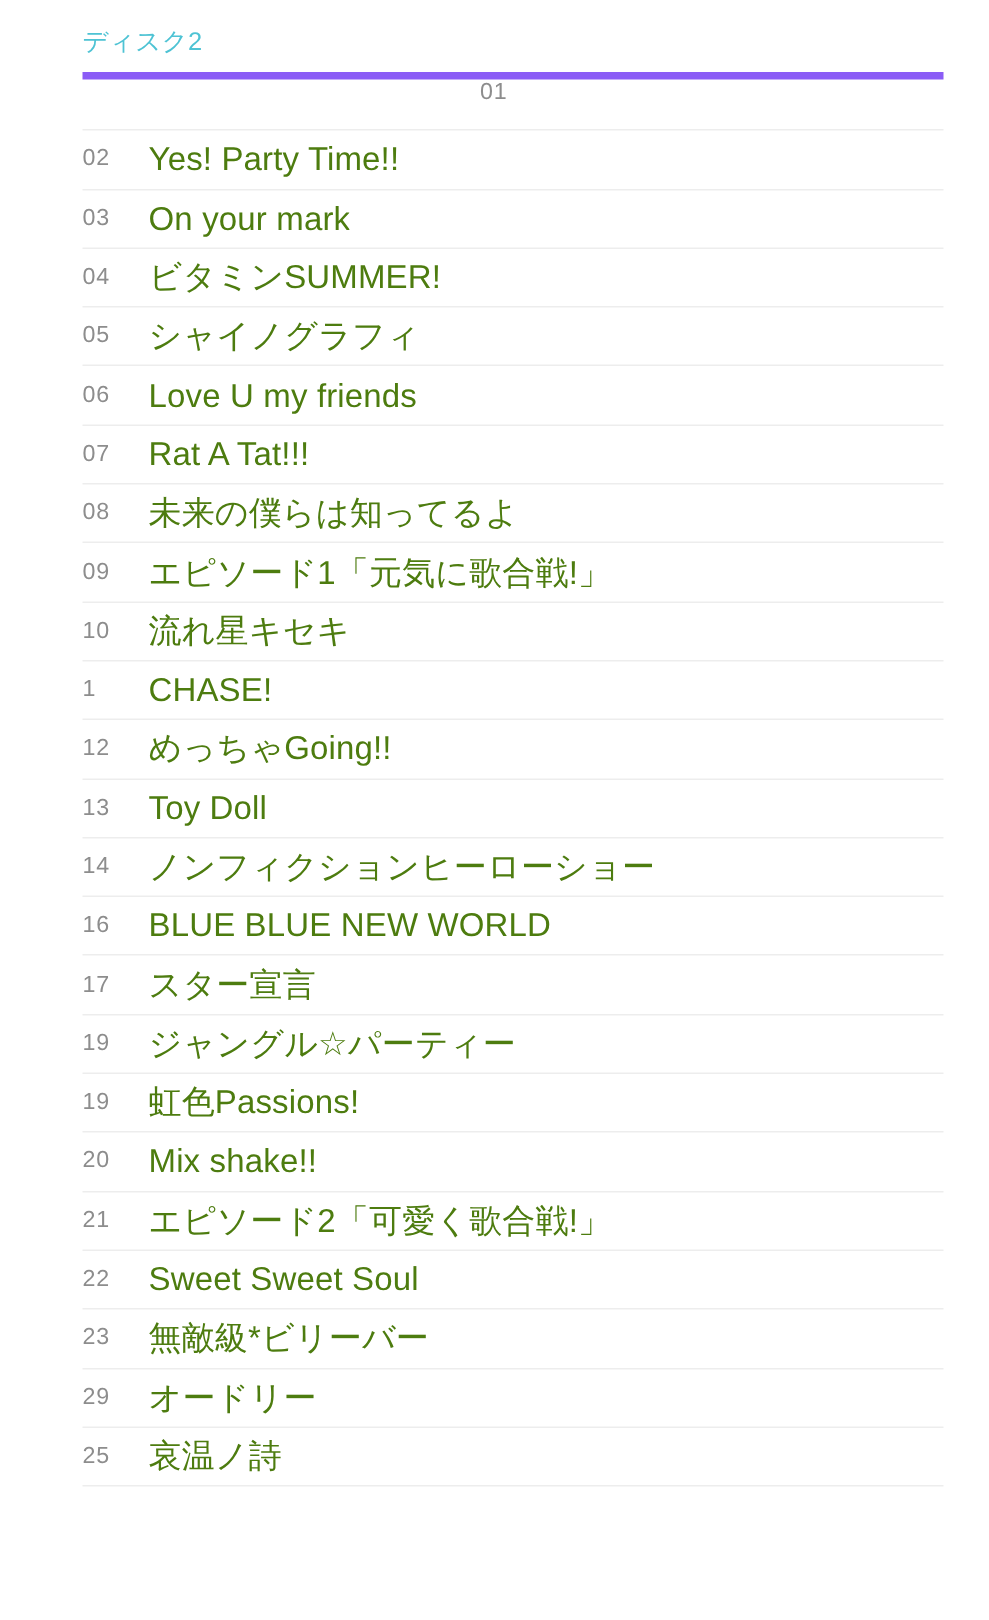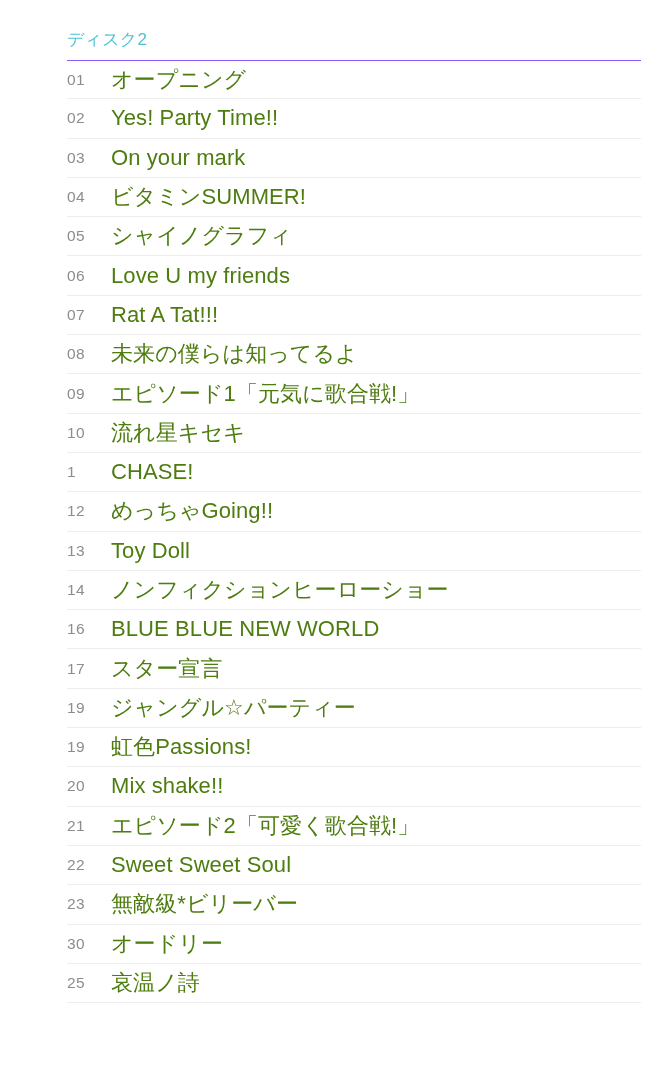--- a/index.html
+++ b/index.html
@@ -11,21 +11,21 @@
     width: 659px;
     height: 1080px;
     font-family: "Liberation Sans", "DejaVu Sans", sans-serif;
     color: #2b2b2b;
     overflow: hidden;
   }
   .page {
     width: 545px;
     height: 1080px;
     box-sizing: border-box;
-    padding: 12px;
+    padding: 0;
     position: relative;
   }
   .disc-header {
     color: #4ec3d4;
     font-size: 17px;
     line-height: 20px;
     padding: 18px 0 10px 55px;
     letter-spacing: 0.2px;
     font-weight: 400;
   }
@@ -37,21 +37,22 @@
   }
   .track-row {
     display: flex;
     align-items: center;
     height: 39.3px;
     box-sizing: border-box;
     margin: 0 30px 0 55px;
     border-bottom: 1px solid #ededed;
   }
   .track-row:first-child {
-    border-top: 1px solid #8b5cf6;
+    border-top: 5px solid #8b5cf6;
+    flex-direction: column;
   }
   .track-num {
     width: 44px;
     flex: 0 0 44px;
     font-size: 15.5px;
     color: #8d8d8d;
     letter-spacing: 0.5px;
   }
   .track-title {
     font-size: 22px;
@@ -149,21 +150,21 @@
   </li>
       <li class="track-row">
     <span class="track-num">22</span>
     <span class="track-title">Sweet Sweet Soul</span>
   </li>
       <li class="track-row">
     <span class="track-num">23</span>
     <span class="track-title">無敵級*ビリーバー</span>
   </li>
       <li class="track-row">
-    <span class="track-num">30</span>
+    <span class="track-num">29</span>
     <span class="track-title">オードリー</span>
   </li>
       <li class="track-row">
     <span class="track-num">25</span>
     <span class="track-title">哀温ノ詩</span>
   </li>
     </ul>
 </div>
 
 </body></html>

